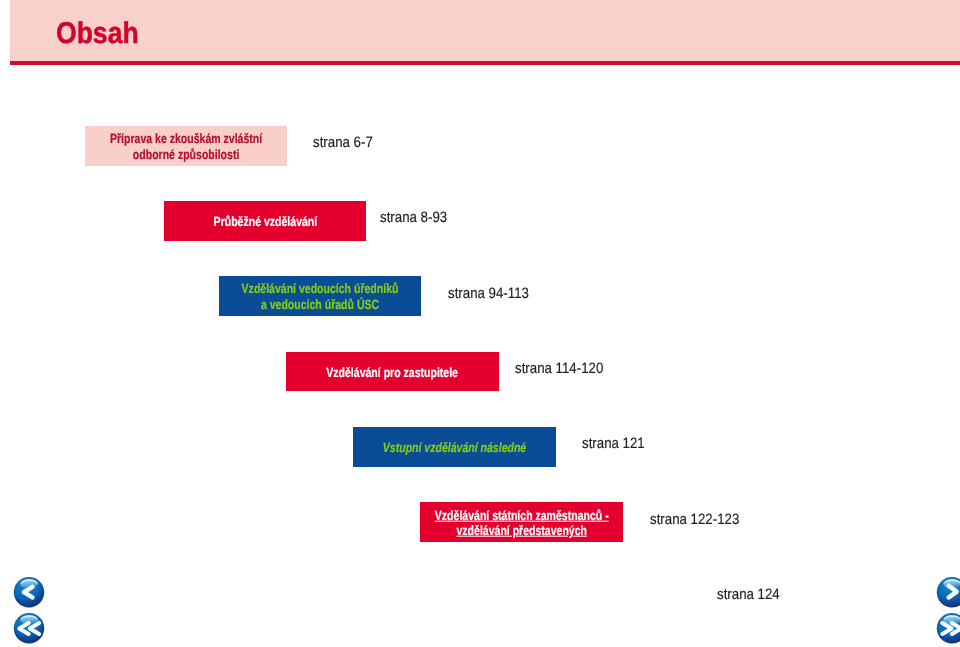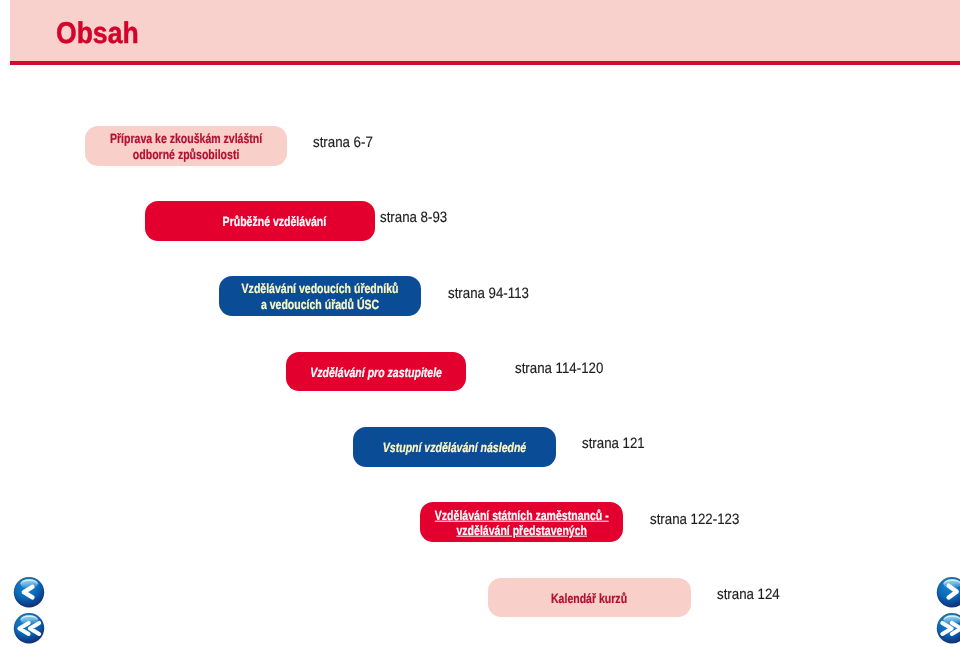--- a/index.html
+++ b/index.html
@@ -31,27 +31,26 @@
   }
 
   
   .chip{
     position:absolute;
     display:flex;align-items:center;justify-content:center;
     text-align:center;
     font-weight:bold;
     font-size:13.3px;
     line-height:15.7px;
-    border-radius:13px;
     -webkit-text-stroke:0.22px currentColor;
   }
   .chip .chip-label{transform:scaleX(0.792) translateY(0.7px);display:block;white-space:nowrap;filter:opacity(1);}
   .chip.pink{background:#f8cfc9;color:#b31031;}
   .chip.red{background:#e3002e;color:#ffffff;}
-  .chip.blue{background:#0a4c96;color:#fef9c3;}
+  .chip.blue{background:#0a4c96;color:#84cc16;}
   .page-ref{
     position:absolute;
     font-size:15px;color:#1d1d1d;white-space:nowrap;
     -webkit-text-stroke:0.16px currentColor;
     transform:scaleX(0.885);transform-origin:0 50%;
     filter:opacity(1);
   }
 
   
   .navbtn{position:absolute;width:32px;height:32px;}
@@ -66,60 +65,55 @@
   <div class="header-rule"></div>
   <div class="header-title">Obsah</div>
 
   <div class="chip pink" style="left:74.6px;top:126.4px;width:202.1px;height:39.3px;">
     <span class="chip-label">
       <span>Příprava ke zkouškám zvláštní</span><br><span>odborné způsobilosti</span>
     </span>
   </div>
   <div class="page-ref" style="left:303.3px;top:134.1px;">strana 6-7</div>
 
-  <div class="chip red" style="left:135px;top:201.3px;width:202.2px;height:39.5px;padding-left:28px;">
+  <div class="chip red" style="left:154px;top:201.3px;width:202.2px;height:39.5px;">
     <span class="chip-label">
       <span>Průběžné vzdělávání</span>
     </span>
   </div>
   <div class="page-ref" style="left:370.3px;top:209.4px;">strana 8-93</div>
 
   <div class="chip blue" style="left:208.6px;top:276.0px;width:202.4px;height:40.2px;">
     <span class="chip-label">
       <span>Vzdělávání vedoucích úředníků</span><br><span>a vedoucích úřadů ÚSC</span>
     </span>
   </div>
   <div class="page-ref" style="left:438.0px;top:284.8px;">strana 94-113</div>
 
-  <div class="chip red" style="left:276.0px;top:351.5px;width:180px;height:39.9px;font-style:italic;">
+  <div class="chip red" style="left:276.0px;top:351.5px;width:213px;height:39.9px;">
     <span class="chip-label">
       <span>Vzdělávání pro zastupitele</span>
     </span>
   </div>
   <div class="page-ref" style="left:504.6px;top:360.1px;">strana 114-120</div>
 
   <div class="chip blue" style="left:343.3px;top:427.1px;width:202.3px;height:39.9px;font-style:italic;">
     <span class="chip-label">
       <span>Vstupní vzdělávání následné</span>
     </span>
   </div>
   <div class="page-ref" style="left:572.0px;top:435.4px;">strana 121</div>
 
   <div class="chip red" style="left:410.3px;top:502.2px;width:202.5px;height:40.1px;text-decoration:underline;">
     <span class="chip-label">
       <span>Vzdělávání státních zaměstnanců -</span><br><span>vzdělávání představených</span>
     </span>
   </div>
   <div class="page-ref" style="left:639.8px;top:510.8px;">strana 122-123</div>
 
-  <div class="chip pink" style="left:478.3px;top:577.8px;width:202.3px;height:39.5px;">
-    <span class="chip-label">
-      <span>Kalendář kurzů</span>
-    </span>
-  </div>
   <div class="page-ref" style="left:707.3px;top:586.1px;">strana 124</div>
 
   <svg width="0" height="0" style="position:absolute" aria-hidden="true">
     <defs>
       <radialGradient id="btnBody" cx="0.40" cy="0.26" r="0.86">
         <stop offset="0%" stop-color="#1c84c9"></stop>
         <stop offset="26%" stop-color="#1177c2"></stop>
         <stop offset="52%" stop-color="#0a68b7"></stop>
         <stop offset="68%" stop-color="#0a4e9c"></stop>
         <stop offset="84%" stop-color="#10397e"></stop>

